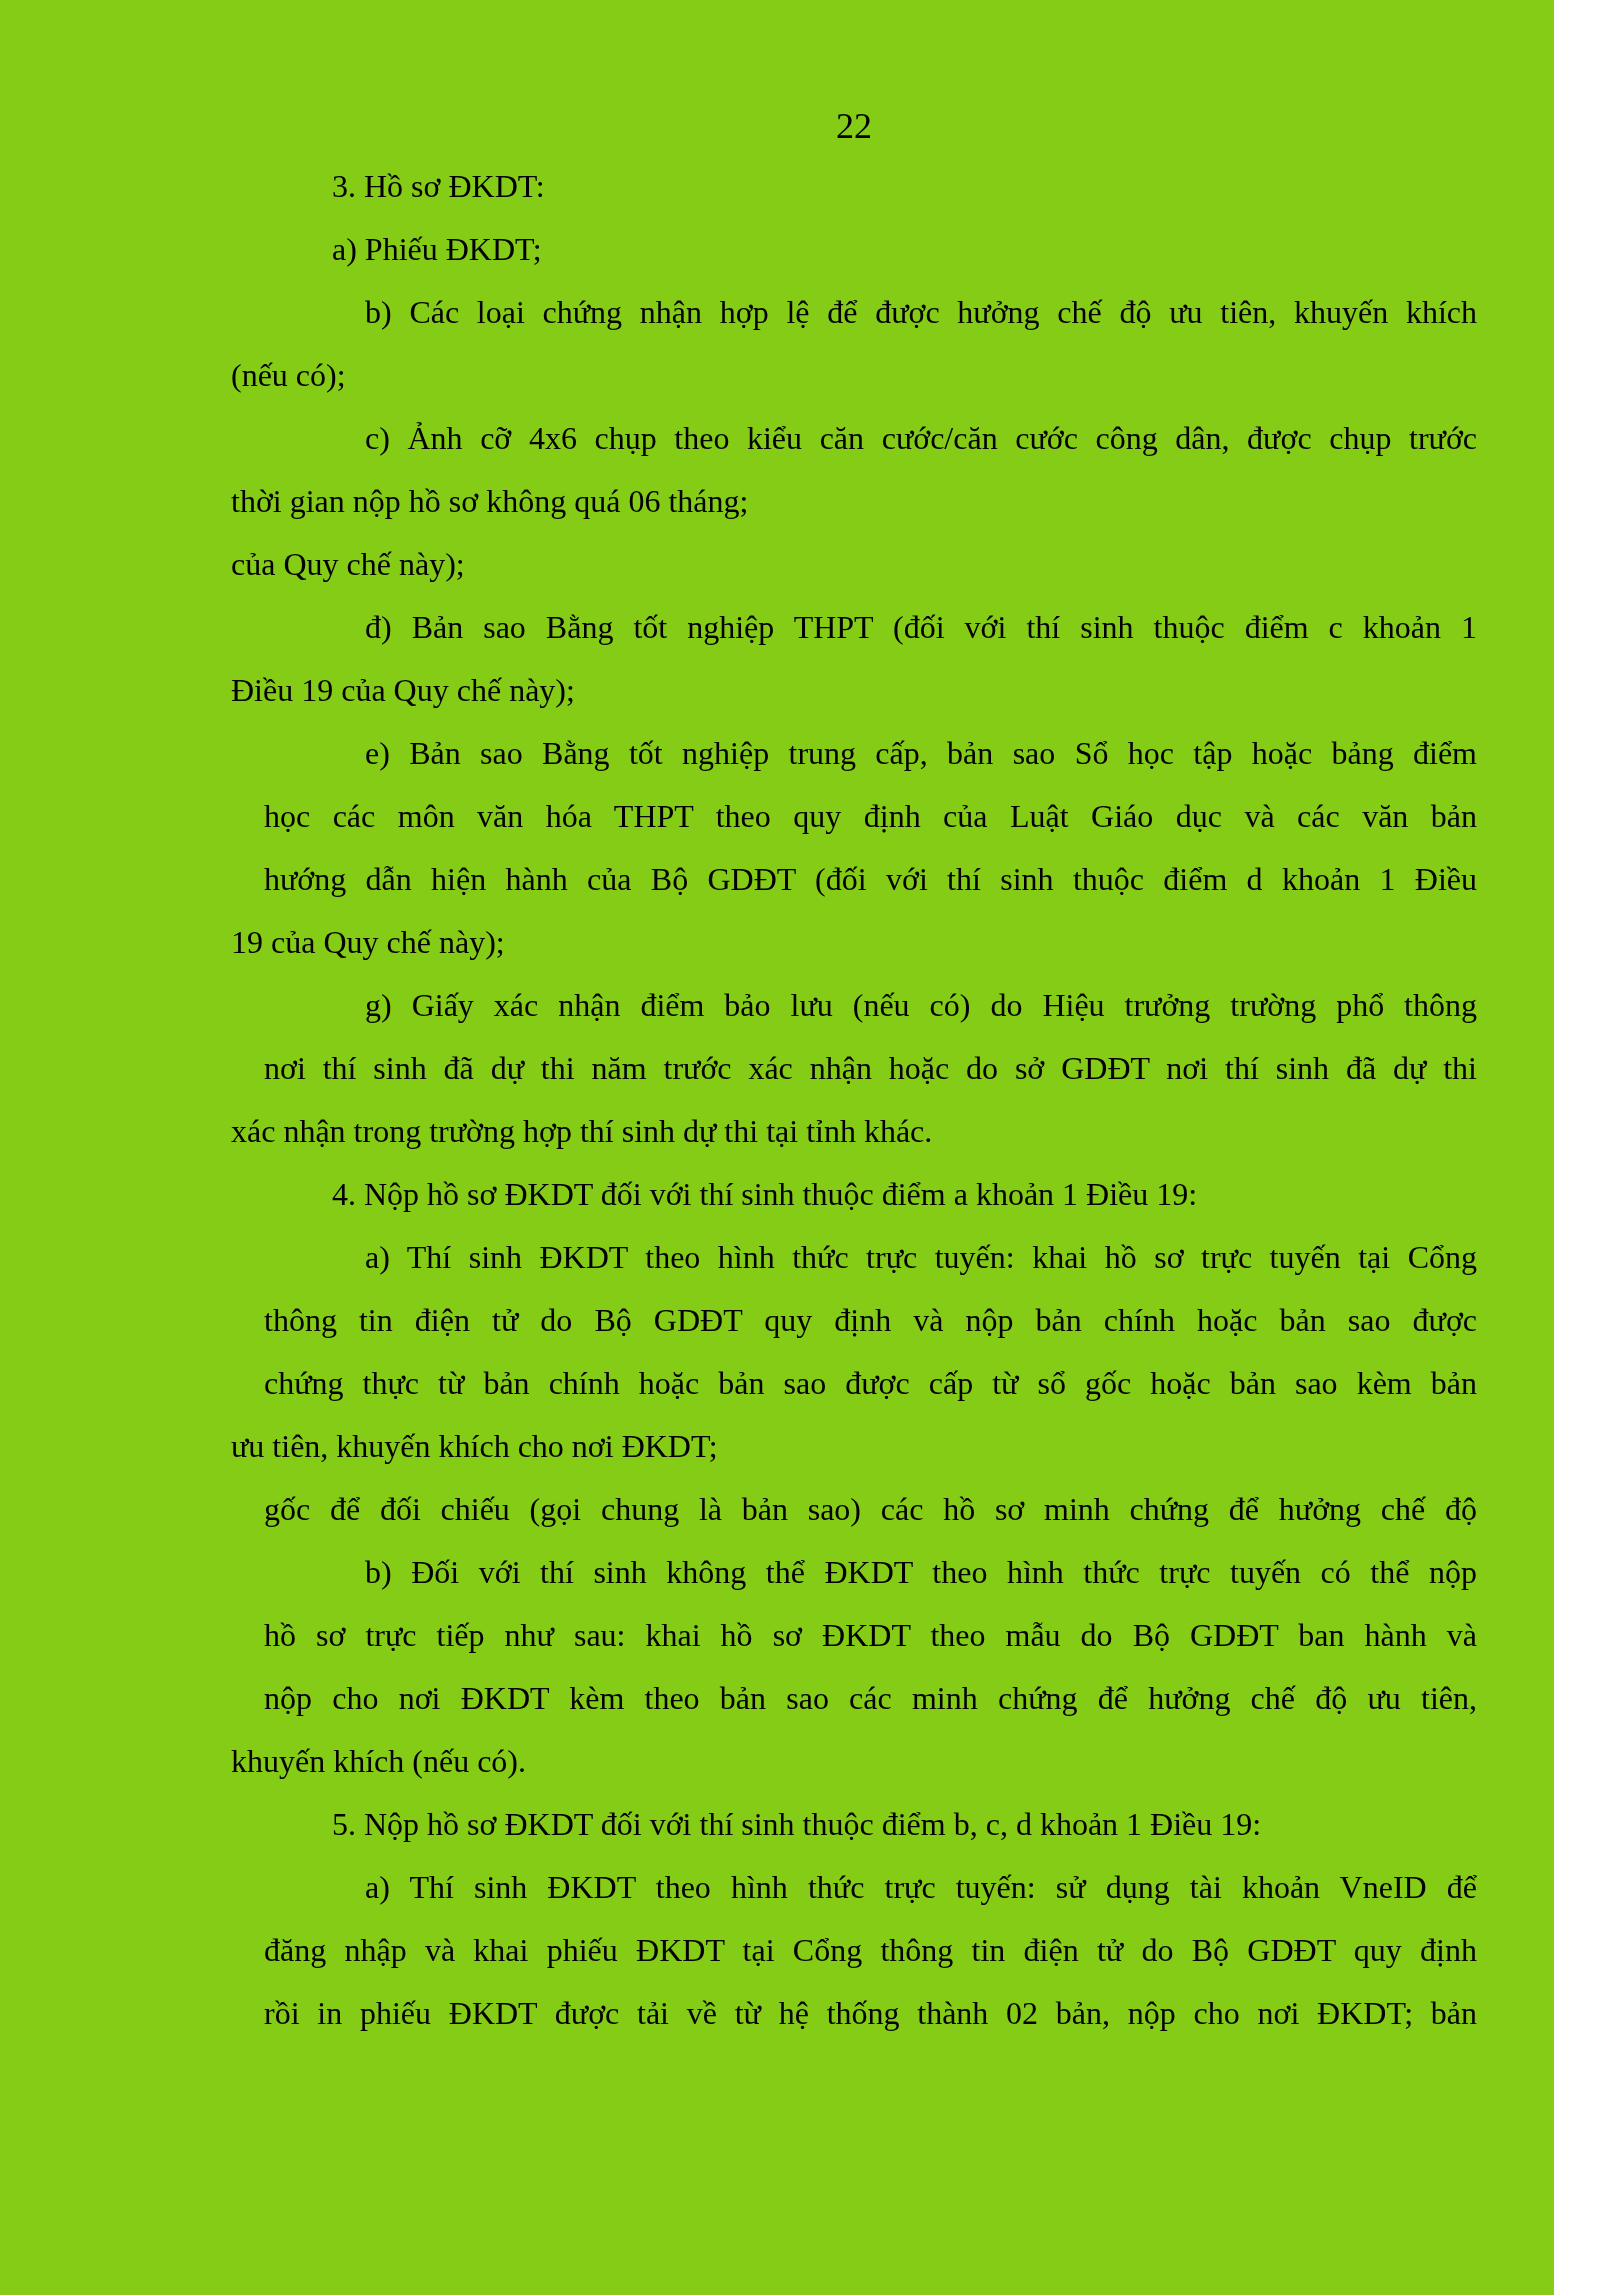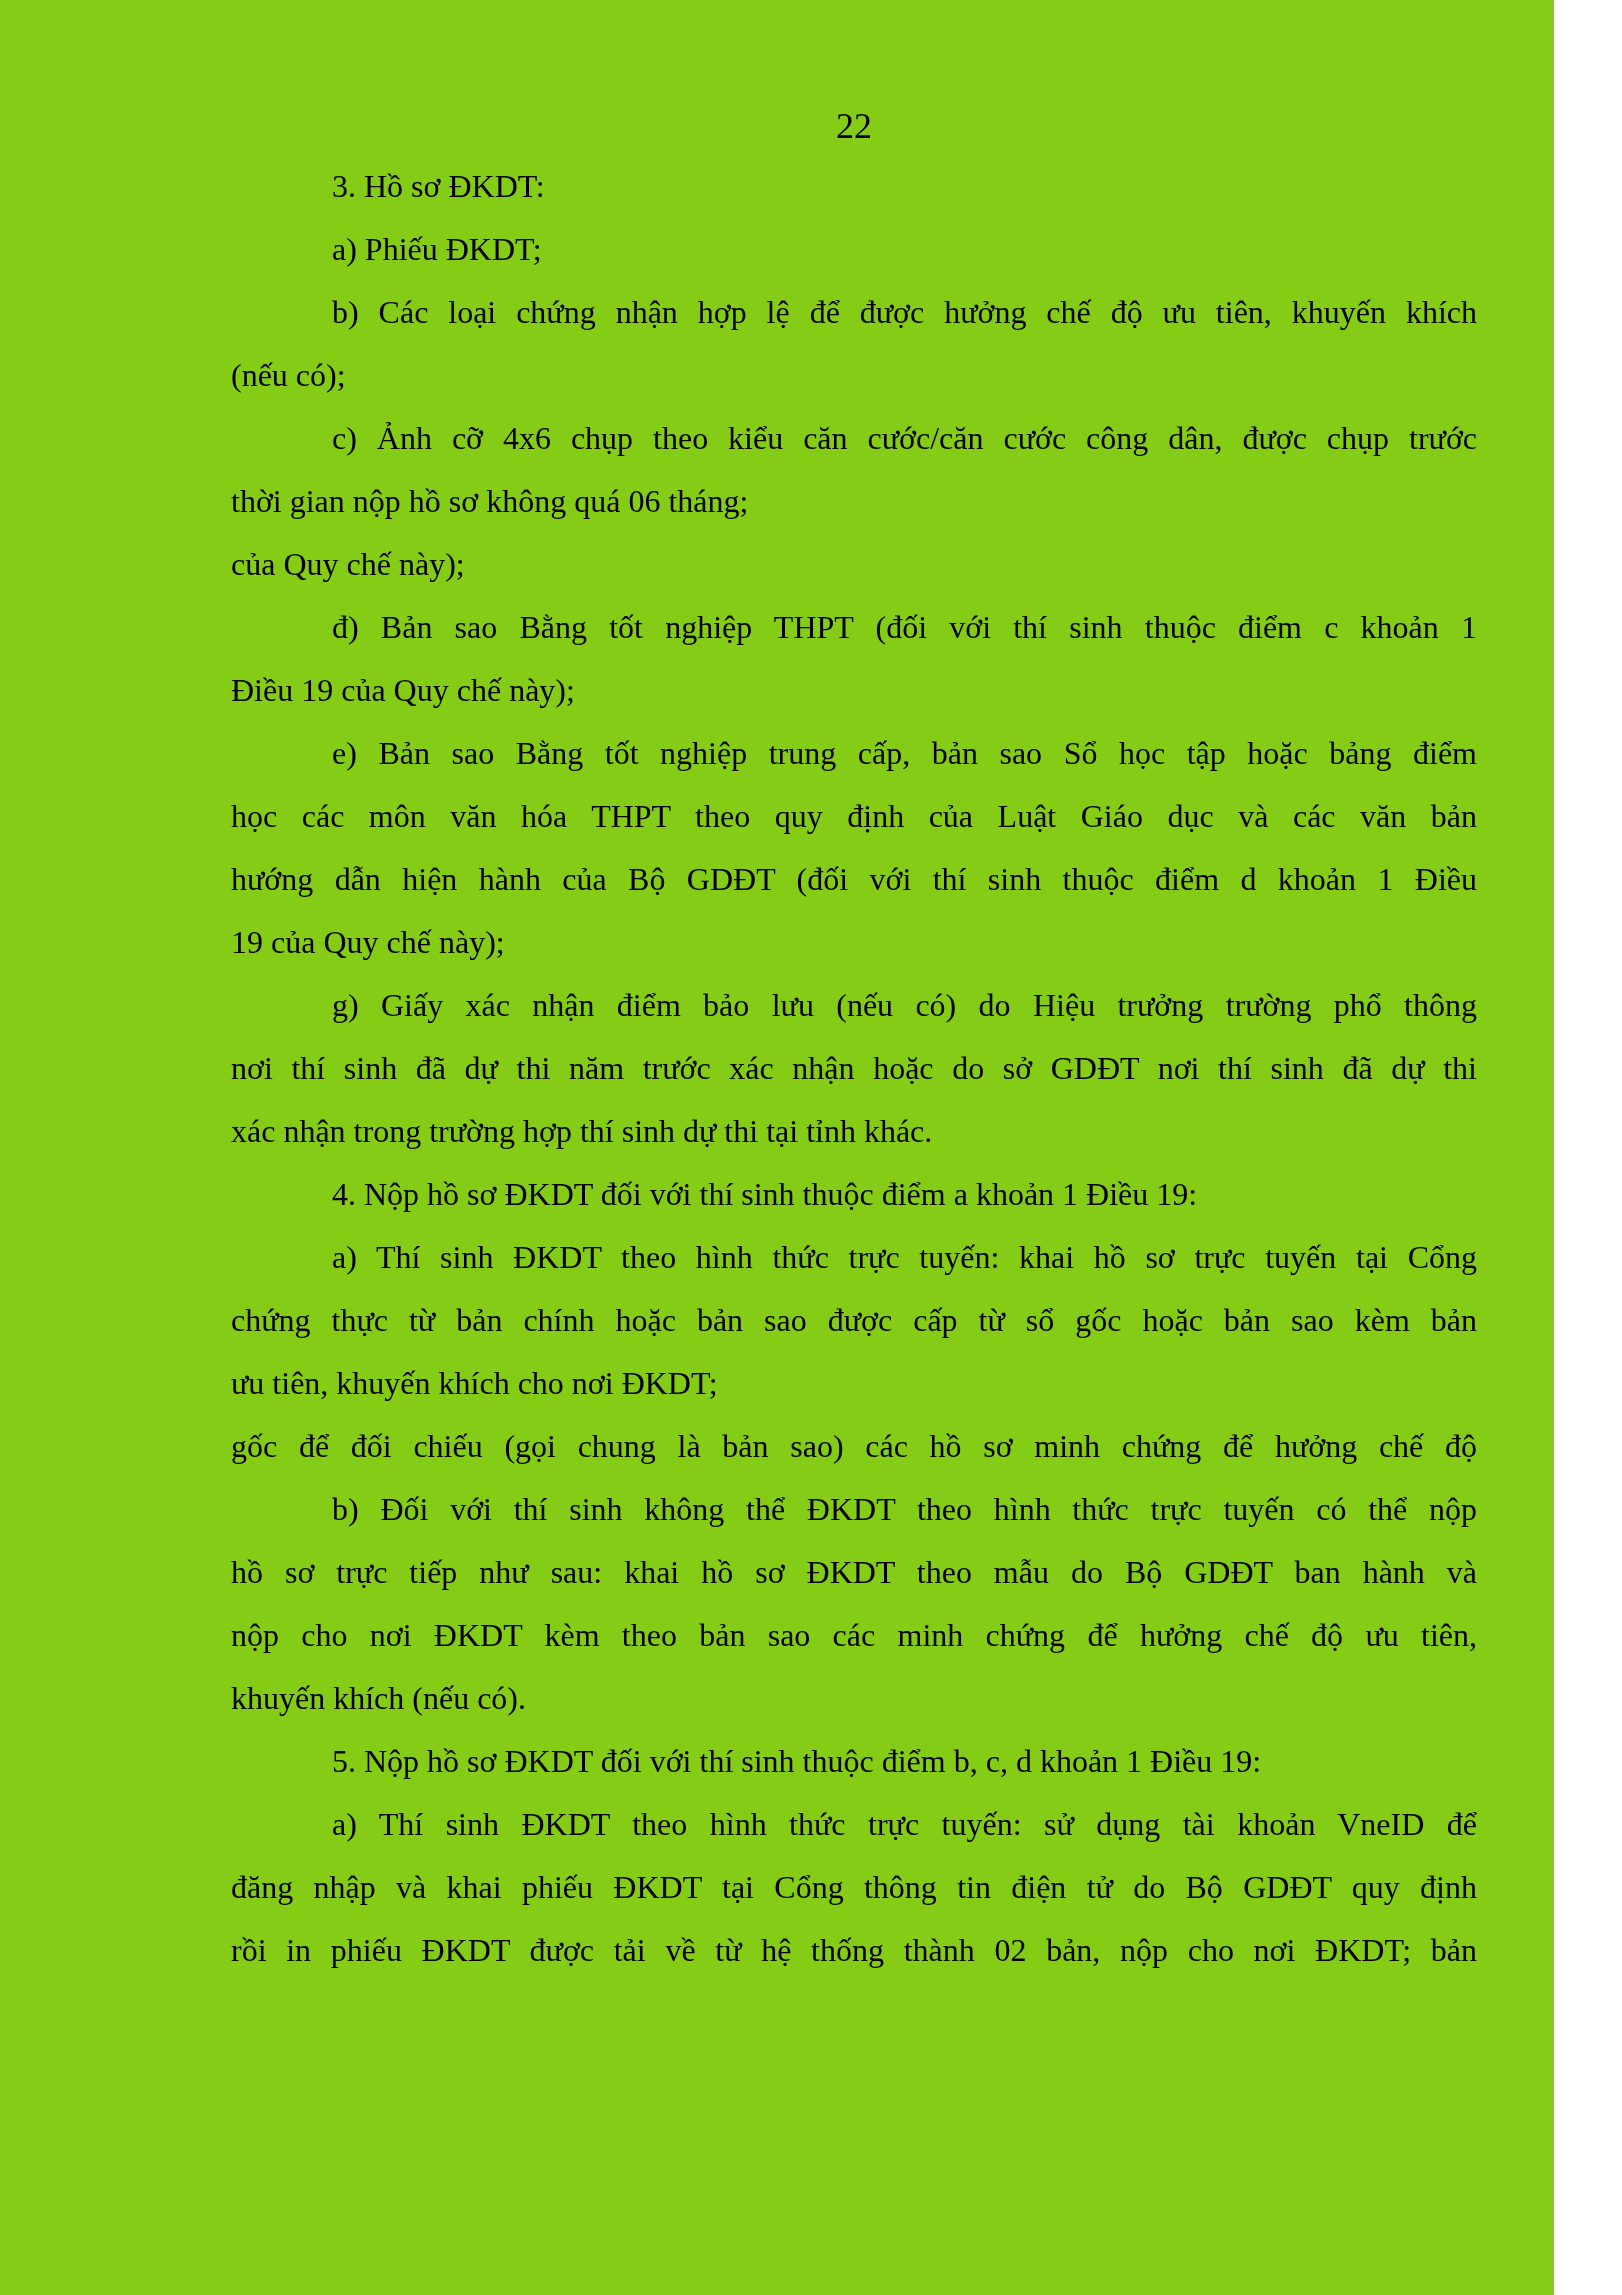--- a/index.html
+++ b/index.html
@@ -25,21 +25,21 @@
   }
   .line {
     font-size: 32px;
     line-height: 63px;
     height: 63px;
     text-align: justify;
     text-align-last: left;
     overflow: hidden;
     white-space: normal;
   }
-  .line.just { text-align-last: justify; }
+  .line.just { text-align-last: justify; margin-left: 33px; }
   .line.first { text-indent: 101px; }
 </style>
 </head>
 <body>
 
 <div class="page">
 
   <div class="page-number">22</div>
 
   <div class="content">
@@ -83,20 +83,21 @@
       <div class="line just">nơi thí sinh đã dự thi năm trước xác nhận hoặc do sở GDĐT nơi thí sinh đã dự thi</div>
       <div class="line">xác nhận trong trường hợp thí sinh dự thi tại tỉnh khác.</div>
     </div>
 
     <div class="paragraph">
       <div class="line first">4. Nộp hồ sơ ĐKDT đối với thí sinh thuộc điểm a khoản 1 Điều 19:</div>
     </div>
 
     <div class="paragraph">
       <div class="line first just">a) Thí sinh ĐKDT theo hình thức trực tuyến: khai hồ sơ trực tuyến tại Cổng</div>
+      <div class="line just">thông tin điện tử do Bộ GDĐT quy định và nộp bản chính hoặc bản sao được</div>
       <div class="line just">chứng thực từ bản chính hoặc bản sao được cấp từ sổ gốc hoặc bản sao kèm bản</div>
       <div class="line">ưu tiên, khuyến khích cho nơi ĐKDT;</div>
       <div class="line just">gốc để đối chiếu (gọi chung là bản sao) các hồ sơ minh chứng để hưởng chế độ</div>
     </div>
 
     <div class="paragraph">
       <div class="line first just">b) Đối với thí sinh không thể ĐKDT theo hình thức trực tuyến có thể nộp</div>
       <div class="line just">hồ sơ trực tiếp như sau: khai hồ sơ ĐKDT theo mẫu do Bộ GDĐT ban hành và</div>
       <div class="line just">nộp cho nơi ĐKDT kèm theo bản sao các minh chứng để hưởng chế độ ưu tiên,</div>
       <div class="line">khuyến khích (nếu có).</div>

